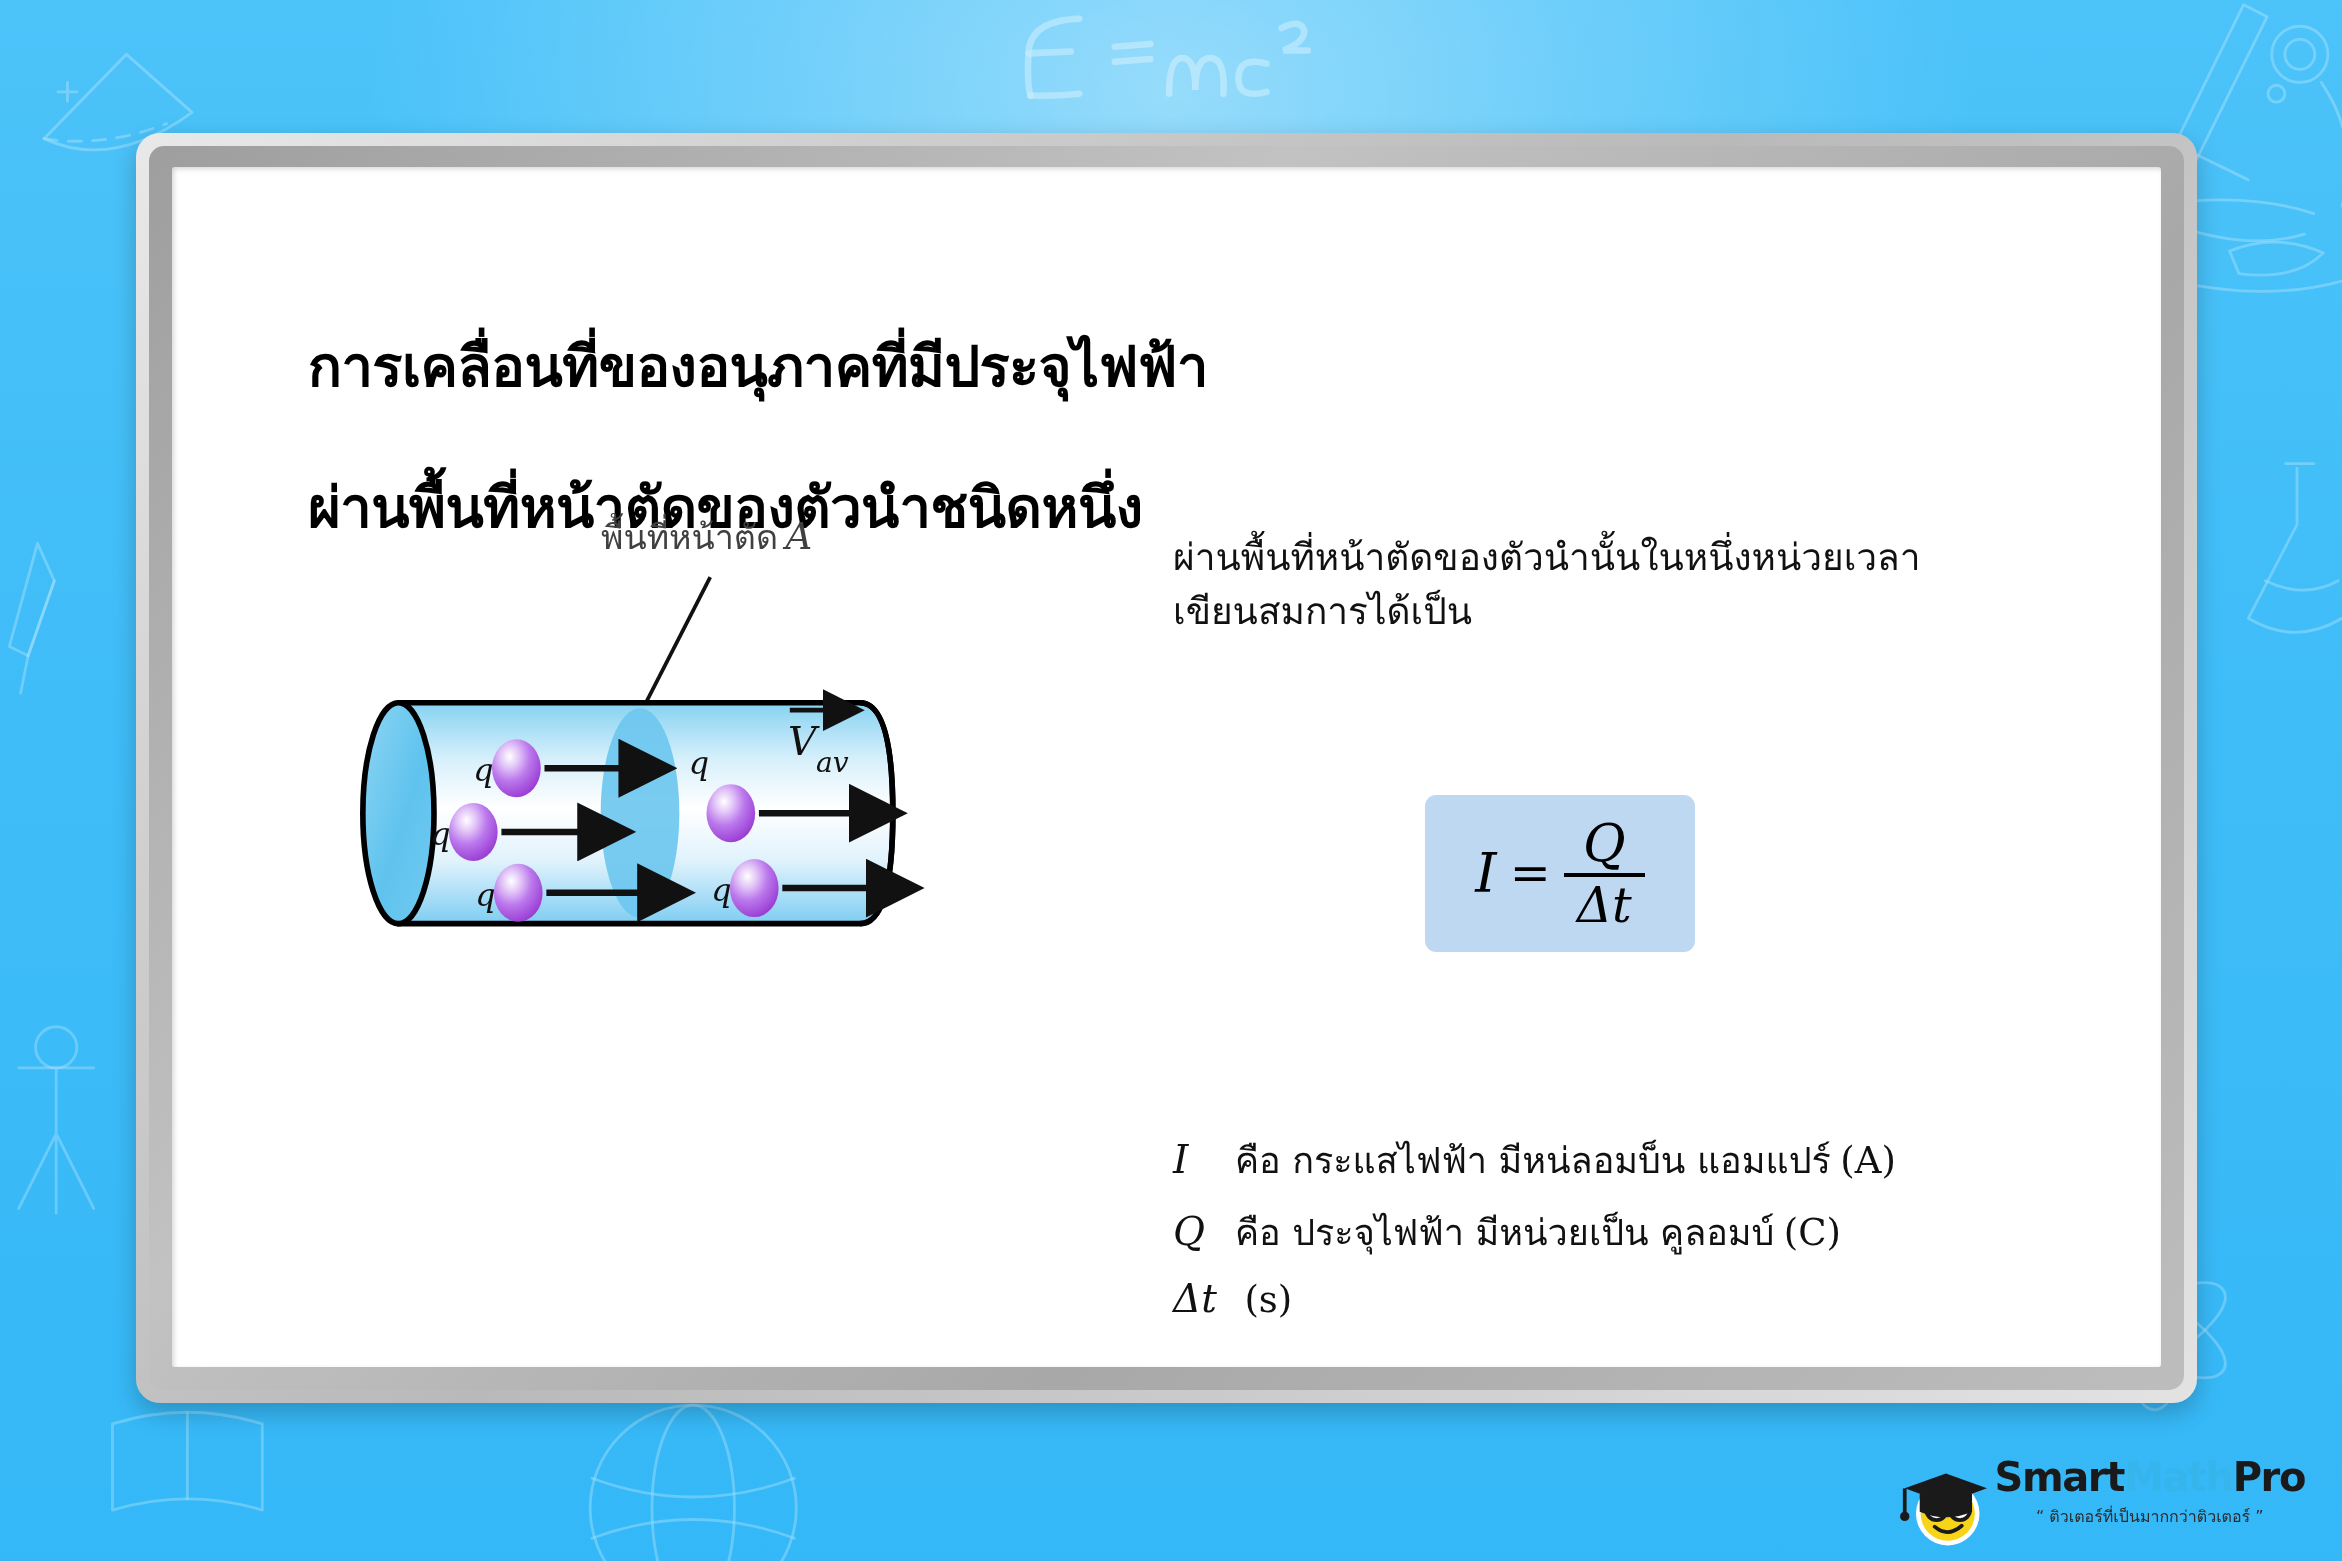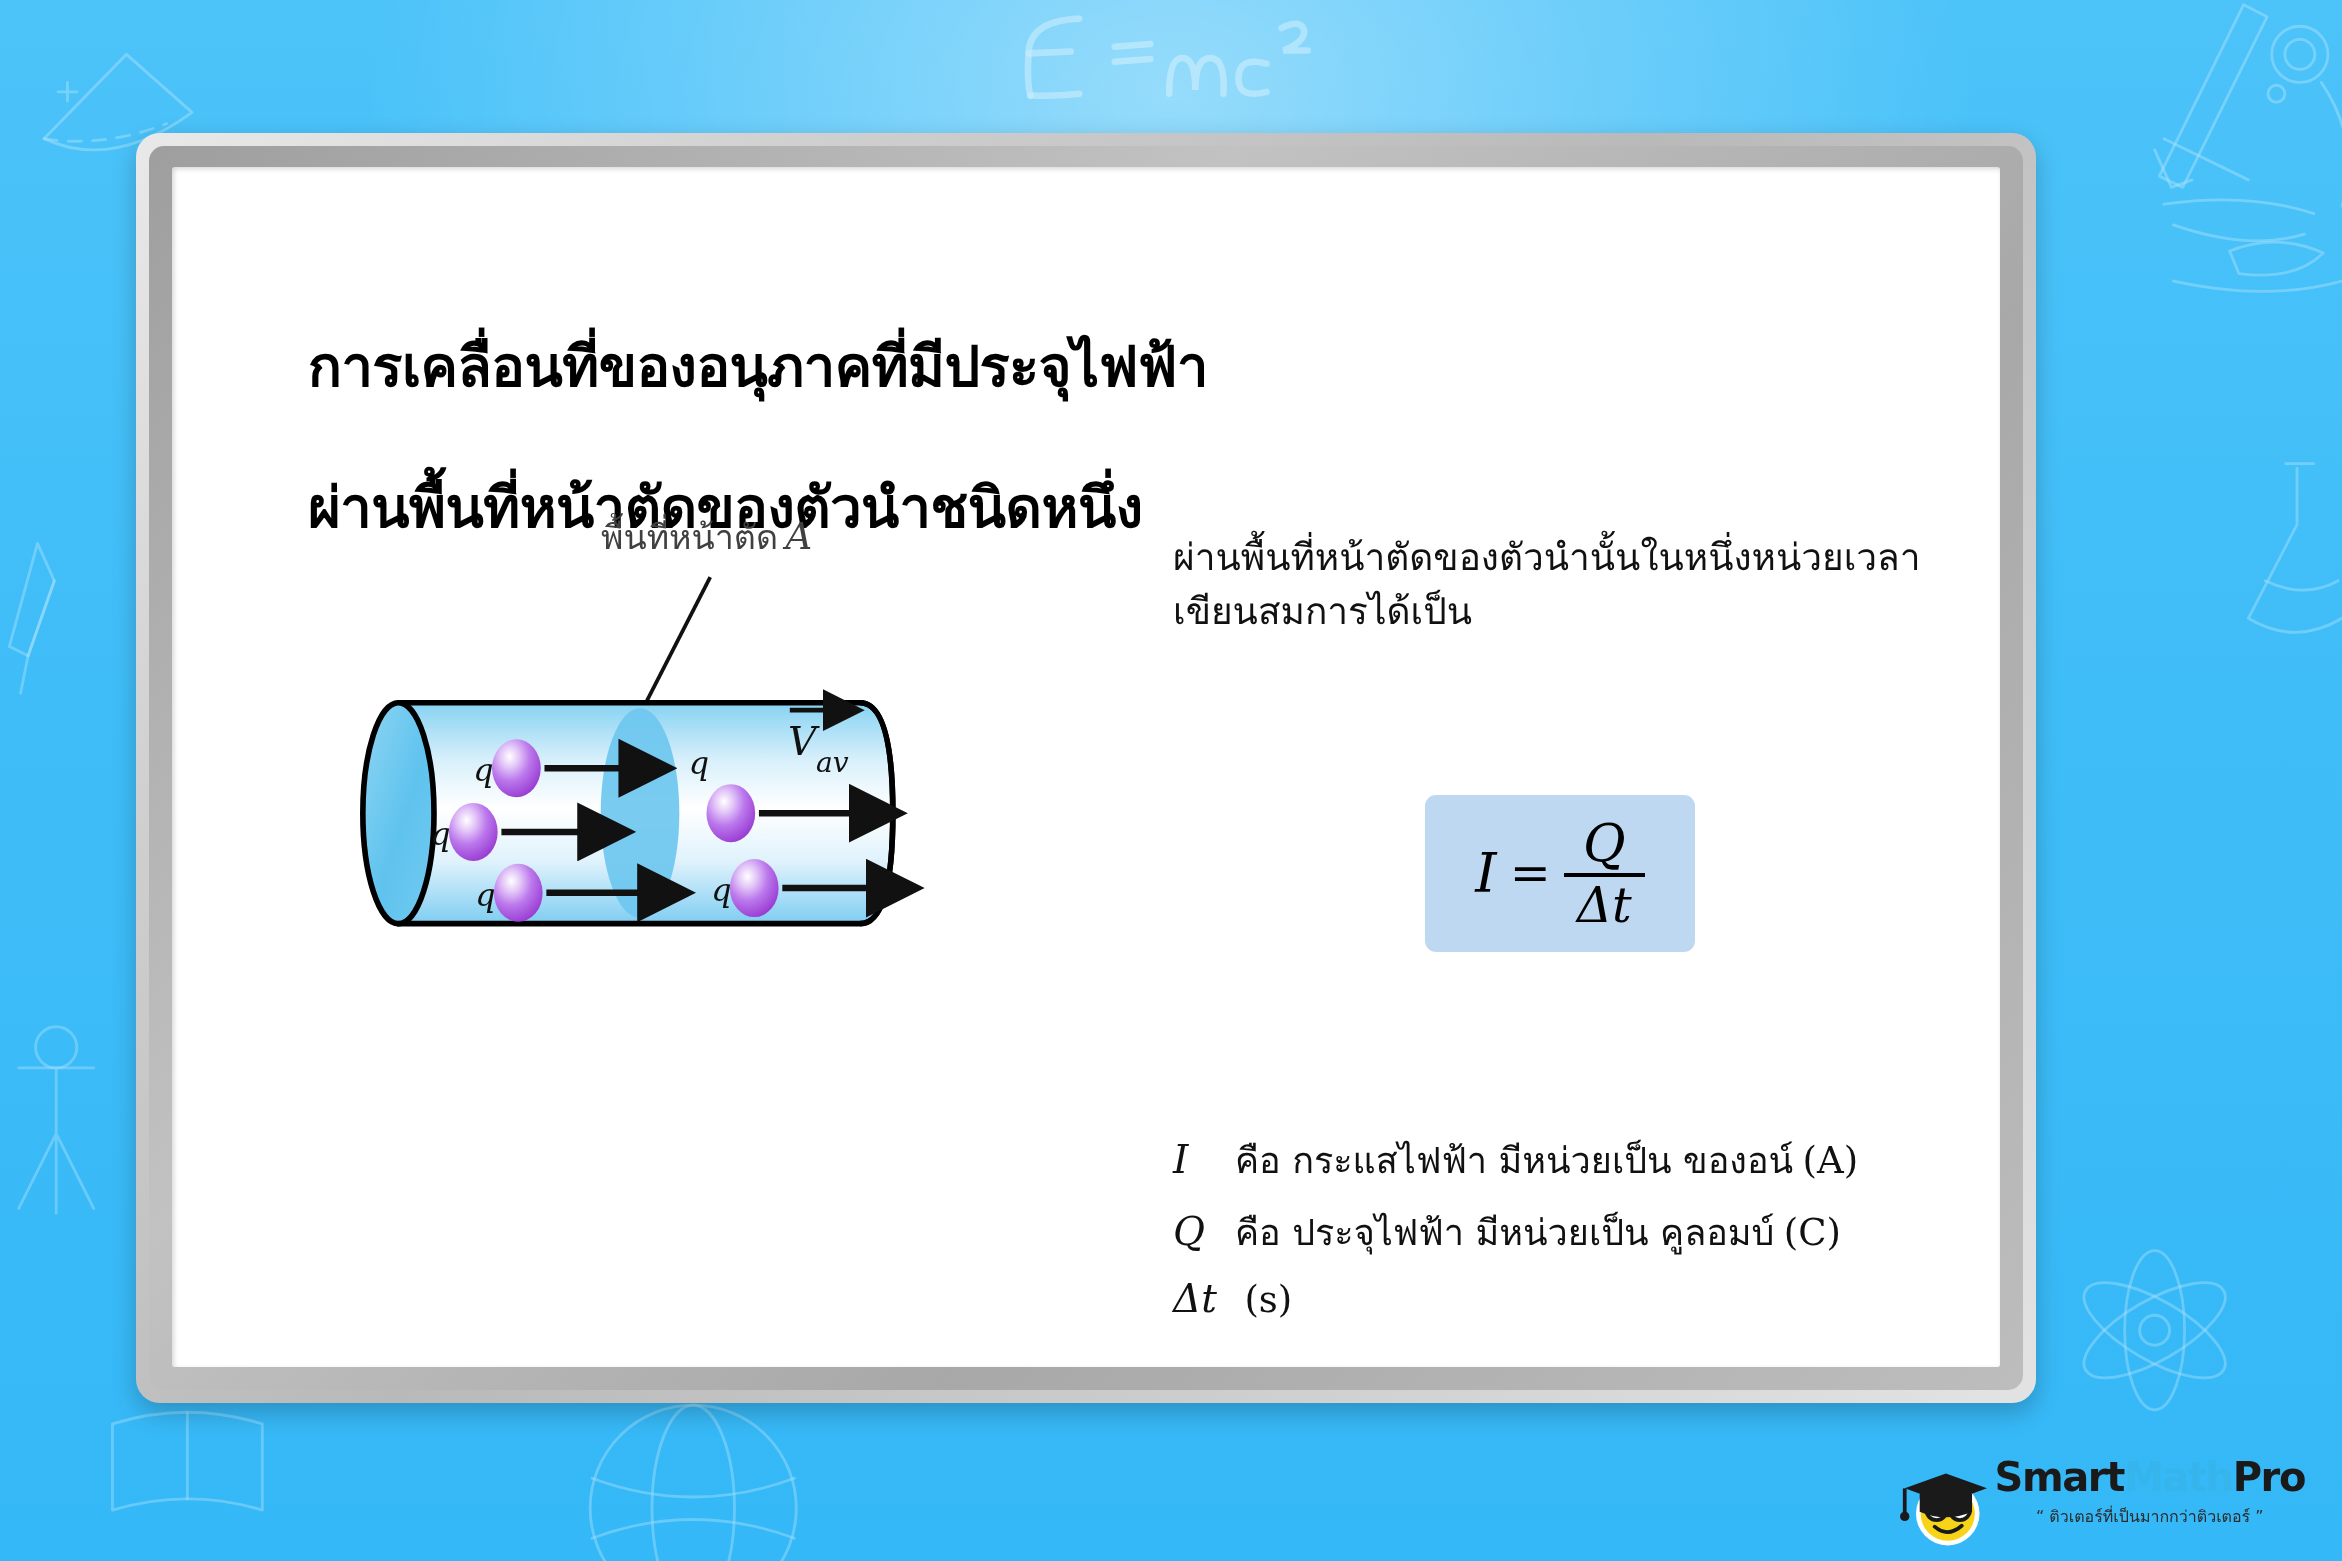--- a/index.html
+++ b/index.html
@@ -15,21 +15,21 @@
     position:absolute; inset:0;
     background:
       radial-gradient(ellipse 1031px 712px at 50% 6%, rgba(255,255,255,0.42) 0%, rgba(255,255,255,0.17) 45%, rgba(255,255,255,0.0) 78%),
       linear-gradient(180deg,#4cc3f9 0%,#3fbdf8 45%,#35b8f7 100%);
   }
   #bg-doodles{ position:absolute; inset:0; opacity:.55; }
 
   
   #whiteboard{
     position:absolute;
-    left:136px; top:133px; width:1900px; height:1270px;
+    left:136px; top:133px; width:2061px; height:1270px;
     border-radius:24px;
     background:
       linear-gradient(135deg,#e9e9e9 0%,#cfcfcf 22%,#b9b9b9 48%,#cccccc 72%,#e3e3e3 100%);
     box-shadow:0 9.4px 24px rgba(0,0,0,.22);
     padding:15px;
   }
   #whiteboard-inner-bevel{
     position:absolute; inset:13px;
     border-radius:15px;
     background:linear-gradient(135deg,#9e9e9e 0%,#c2c2c2 35%,#a8a8a8 65%,#bdbdbd 100%);
@@ -225,21 +225,21 @@
       <span id="formula-fraction">
         <span id="formula-numerator" class="math-serif">Q</span>
         <span id="formula-bar"></span>
         <span id="formula-denominator" class="math-serif">Δt</span>
       </span>
     </div>
 
     <div id="legend">
       <div class="legend-row">
         <span class="legend-symbol">I</span>
-        <span class="legend-text">คือ กระแสไฟฟ้า มีหน่วยเป็น ของอน์</span>
+        <span class="legend-text">คือ กระแสไฟฟ้า มีหน่ลอมบ็น แอมแปร์</span>
         <span class="legend-unit">(A)</span>
       </div>
       <div class="legend-row">
         <span class="legend-symbol">Q</span>
         <span class="legend-text">คือ ประจุไฟฟ้า มีหน่วยเป็น คูลอมบ์</span>
         <span class="legend-unit">(C)</span>
       </div>
       <div class="legend-row">
         <span class="legend-symbol">Δt</span>
         <span class="legend-unit">(s)</span>

